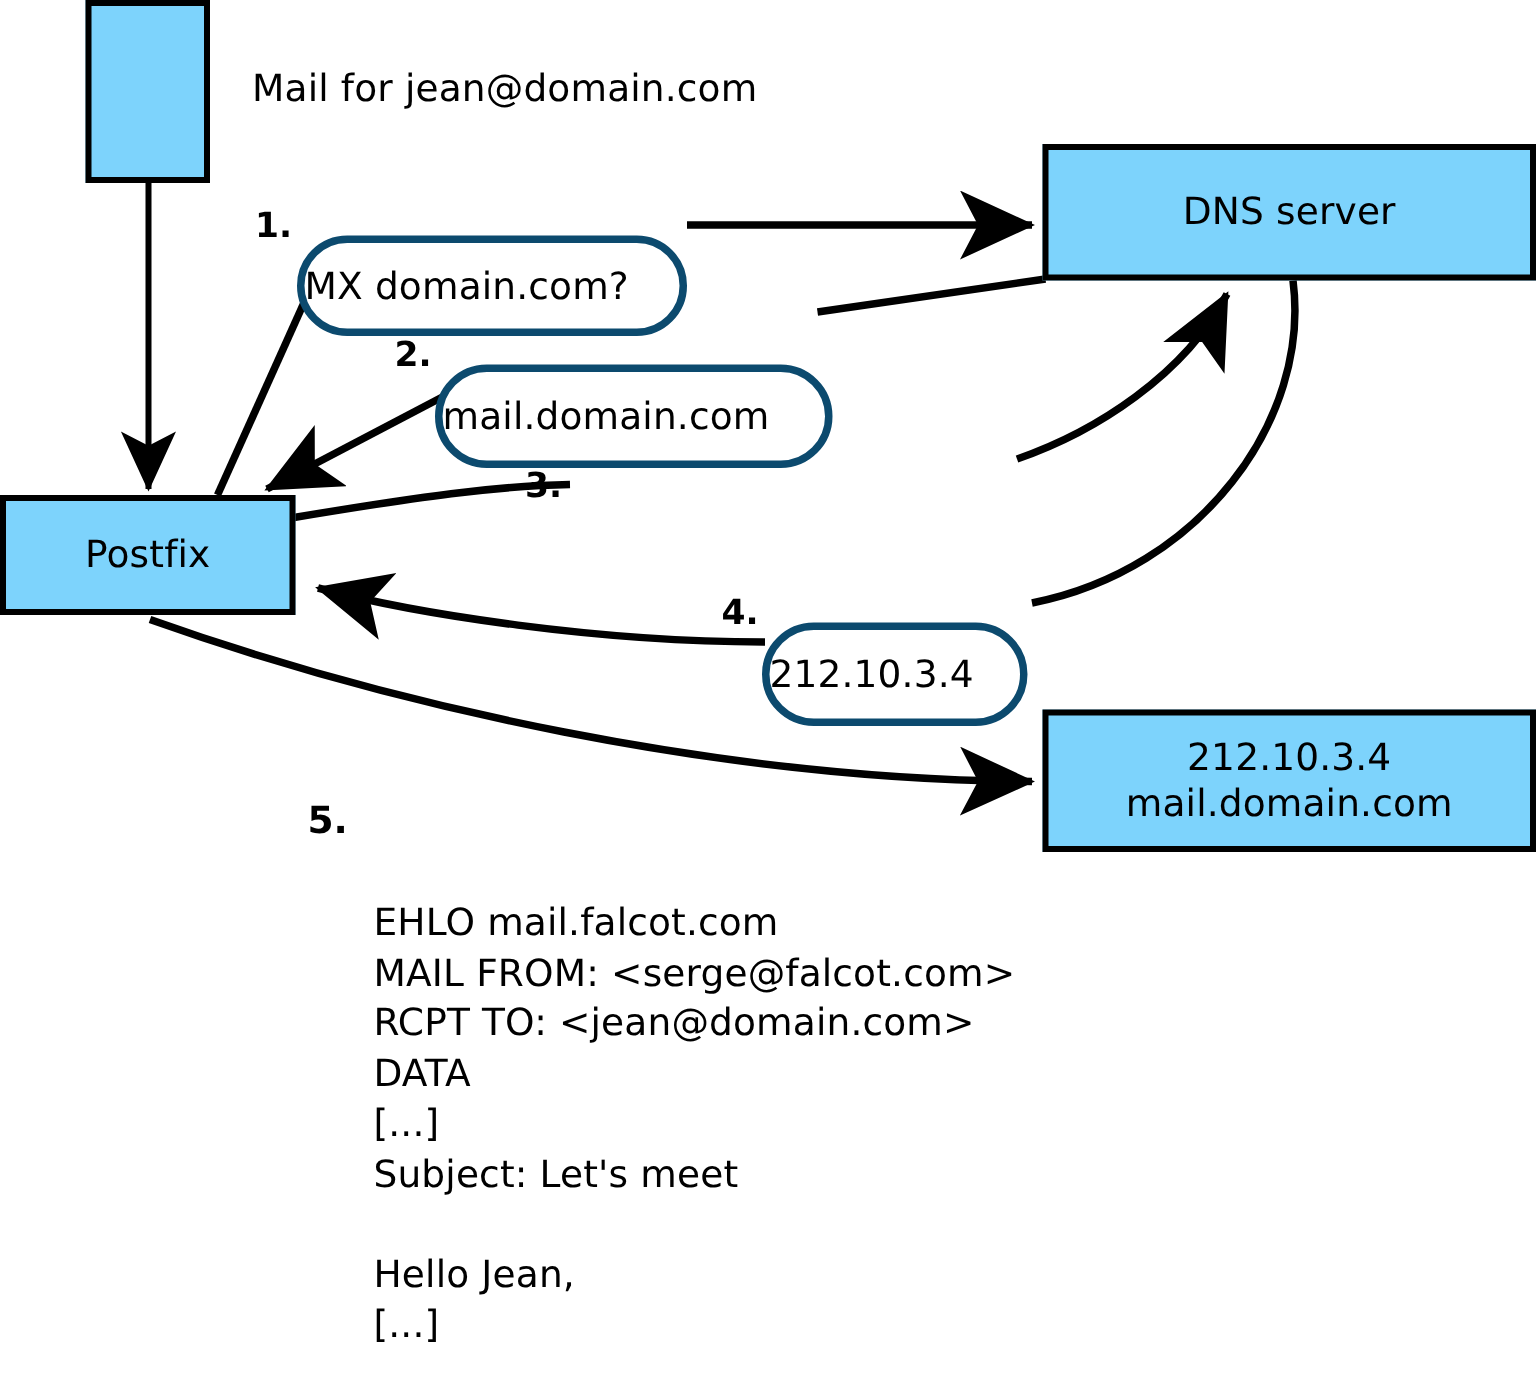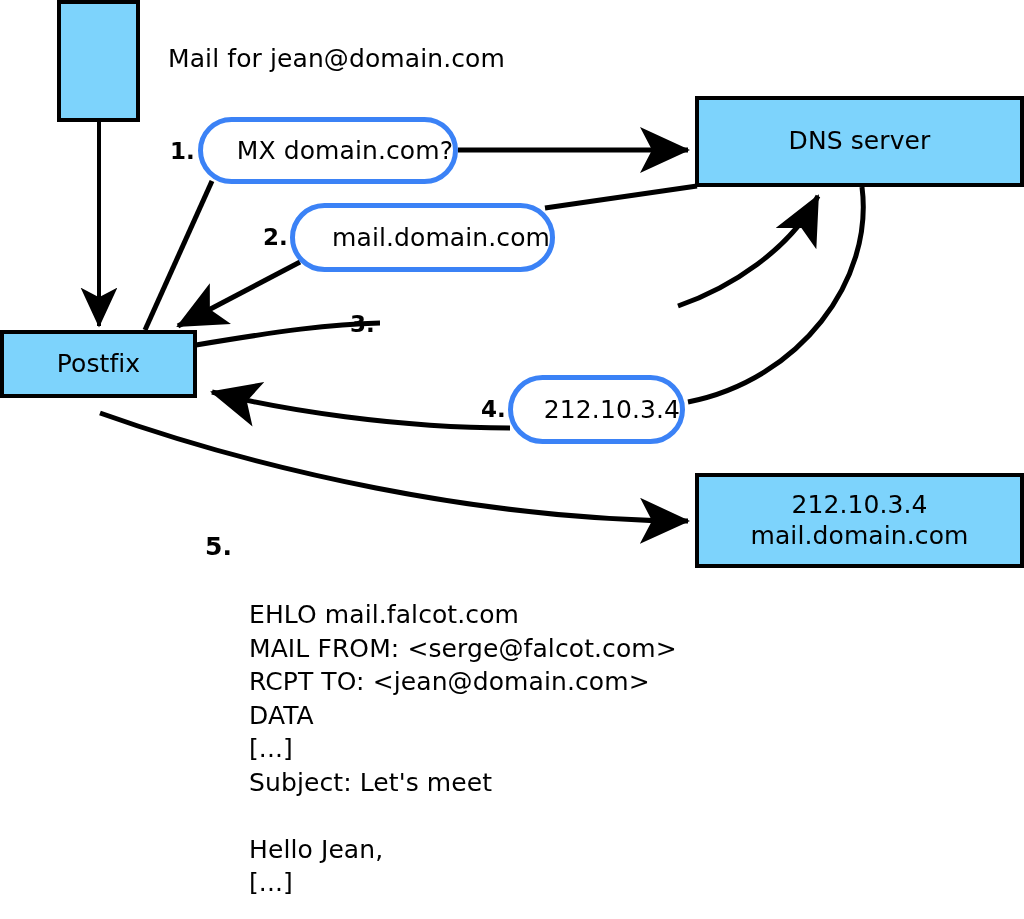--- a/index.html
+++ b/index.html
@@ -36,29 +36,30 @@
     justify-content: center;
     flex-direction: column;
     text-align: center;
     font-size: 25px;
     line-height: 1.22;
     letter-spacing: 0.1px;
   }
   .pill {
     position: absolute;
     box-sizing: border-box;
-    border: 5px solid #3b82f6;
+    border: 5px solid #0c4a6e;
     background: #ffffff;
     border-radius: 999px;
     display: flex;
     align-items: center;
-    justify-content: flex-end;
+    justify-content: flex-start;
     font-size: 25px;
     letter-spacing: 0.1px;
     white-space: nowrap;
+    margin-top: 40px;
   }
   .step-num {
     position: absolute;
     font-size: 23px;
     font-weight: bold;
     white-space: nowrap;
   }
   .plain-label {
     position: absolute;
     font-size: 25px;
@@ -116,21 +117,21 @@
 
     <path d="M100,413 C260,470 480,520 688,521" fill="none" stroke="#000" stroke-width="5" marker-end="url(#ah)"></path>
   </svg>
 
   <div class="node-box" style="left:57px; top:0px; width:83px; height:122px;">
     <span></span>
   </div>
 
   <div class="plain-label" style="left:168px; top:44px;">Mail for jean@domain.com</div>
 
-  <div class="node-box" style="left:0px; top:330px; width:197px; height:68px;">
+  <div class="node-box" style="left:0px; top:330px; width:197px; height:80px;">
     <span>Postfix</span>
   </div>
 
   <div class="node-box" style="left:695px; top:96px; width:329px; height:91px;">
     <span>DNS server</span>
   </div>
 
   <div class="node-box" style="left:695px; top:473px; width:329px; height:95px;">
     <span>212.10.3.4</span>
     <span>mail.domain.com</span>

